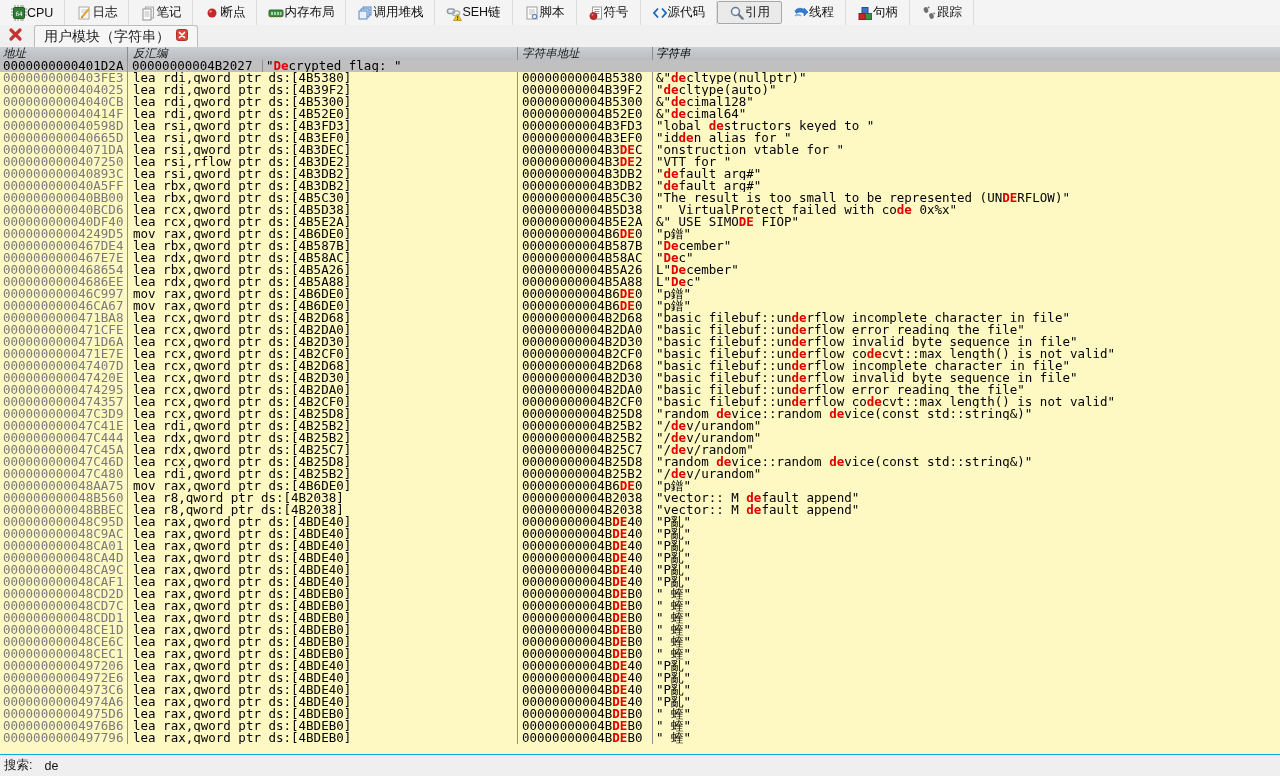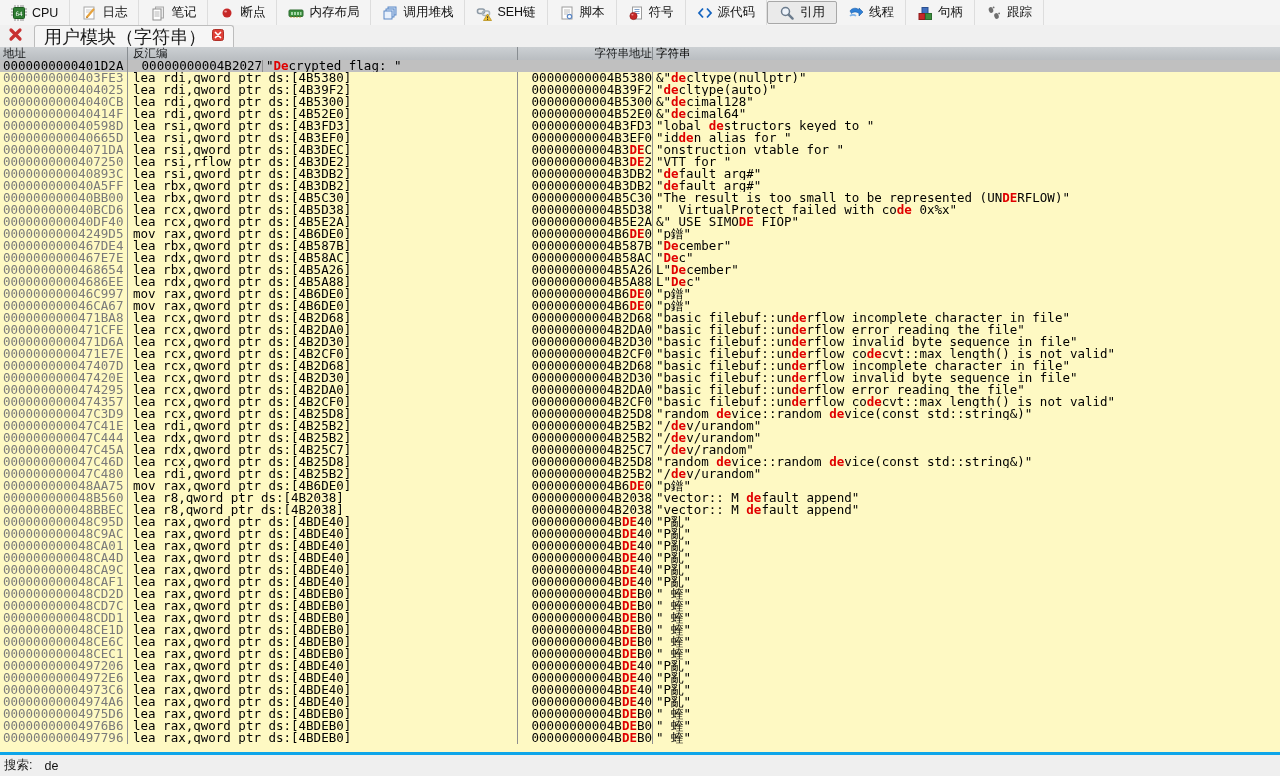--- a/index.html
+++ b/index.html
@@ -2,54 +2,54 @@
 <html><head>
 <meta charset="utf-8">
 <style>
   html,body{margin:0;padding:0;}
   .window{position:relative;width:1280px;height:776px;background:#f0f0f0;overflow:hidden;
           font-family:"Liberation Sans","DejaVu Sans",sans-serif;font-size:12px;color:#111;}
 
   
   .toolbar{position:absolute;top:0;left:0;right:0;height:25px;background:#f4f4f4;
            border-bottom:1px solid #d9d9d9;display:flex;align-items:stretch;}
-  .tb-btn{display:flex;align-items:center;gap:5px;padding:8px 11px;border-right:1px solid #dddddd;
+  .tb-btn{display:flex;align-items:center;padding:8px 11px;border-right:1px solid #dddddd;
           font-size:12.5px;cursor:default;white-space:nowrap;}
   .tb-btn.active{background:#eaeaea;border:1px solid #a8a8a8;border-radius:2px;margin:1px 0;}
   .tb-btn .ic{width:16px;height:16px;display:inline-block;}
 
   
   .tabbar{position:absolute;top:25px;left:0;right:0;height:22px;background:#f0f0f0;
           display:flex;align-items:center;border-bottom:1px solid #e3e3e3;}
   .close-all{width:26px;height:20px;display:flex;align-items:center;justify-content:center;margin-left:2px;}
   .tab{display:flex;align-items:center;gap:6px;height:21px;padding:0 9px;margin-left:6px;
        background:#f6f6f6;border:1px solid #bdbdbd;border-bottom:none;border-radius:3px 3px 0 0;}
-  .tab-title{font-size:18px;color:#1a1a1a;}
+  .tab-title{font-size:14px;color:#1a1a1a;}
 
   
   .grid-header{position:absolute;top:47px;left:0;right:0;height:13px;display:flex;
                background:linear-gradient(#ccd0d3,#b9bdc1);border-bottom:1px solid #8f9499;
                font-size:11.5px;line-height:13px;color:#16181a;}
   .grid-body{position:absolute;top:60px;left:0;right:0;bottom:21px;background:#fef9c3;overflow:hidden;
              font-family:"DejaVu Sans Mono","Liberation Mono",monospace;font-size:12.5px;}
   .row{display:flex;height:12px;line-height:12px;white-space:pre;}
   .row.sel{background:#c0c0c0;}
   .c{box-sizing:border-box;overflow:hidden;flex:0 0 auto;}
   .c0{width:128px;padding-left:3px;color:#7a7a7a;border-right:1px solid #8f8f8f;}
   .c1{width:390px;padding-left:5px;color:#000;border-right:1px solid #8f8f8f;}
-  .c2{width:135px;padding-left:4px;color:#000;border-right:1px solid #8f8f8f;text-align:right;}
+  .c2{width:135px;padding-left:4px;color:#000;border-right:1px solid #8f8f8f;}
   .c3{flex:1 1 auto;padding-left:3px;color:#000;}
   .row.sel .c0{color:#000;}
   .hl{color:#e00000;font-weight:bold;}
   .grid-header .c0,.grid-header .c1,.grid-header .c2{color:#16181a;border-right:1px solid #888d92;}
-  .grid-header .c{font-family:"Liberation Sans","DejaVu Sans",sans-serif;}
+  .grid-header .c{font-family:"Liberation Sans","DejaVu Sans",sans-serif;font-style:italic;}
 
   
   .searchbar{position:absolute;left:0;right:0;bottom:0;height:21px;background:#efefef;
-             border-top:3px solid #0ea5e9;display:flex;align-items:center;font-size:12.5px;}
+             border-top:1px solid #0ea5e9;display:flex;align-items:center;font-size:12.5px;}
   .search-label{margin-left:4px;color:#222;}
   .search-value{margin-left:12px;color:#111;font-family:"Liberation Sans",sans-serif;}
 </style>
 </head>
 <body>
 
 <div class="window">
 
   <div class="toolbar">
     <div class="tb-btn">

